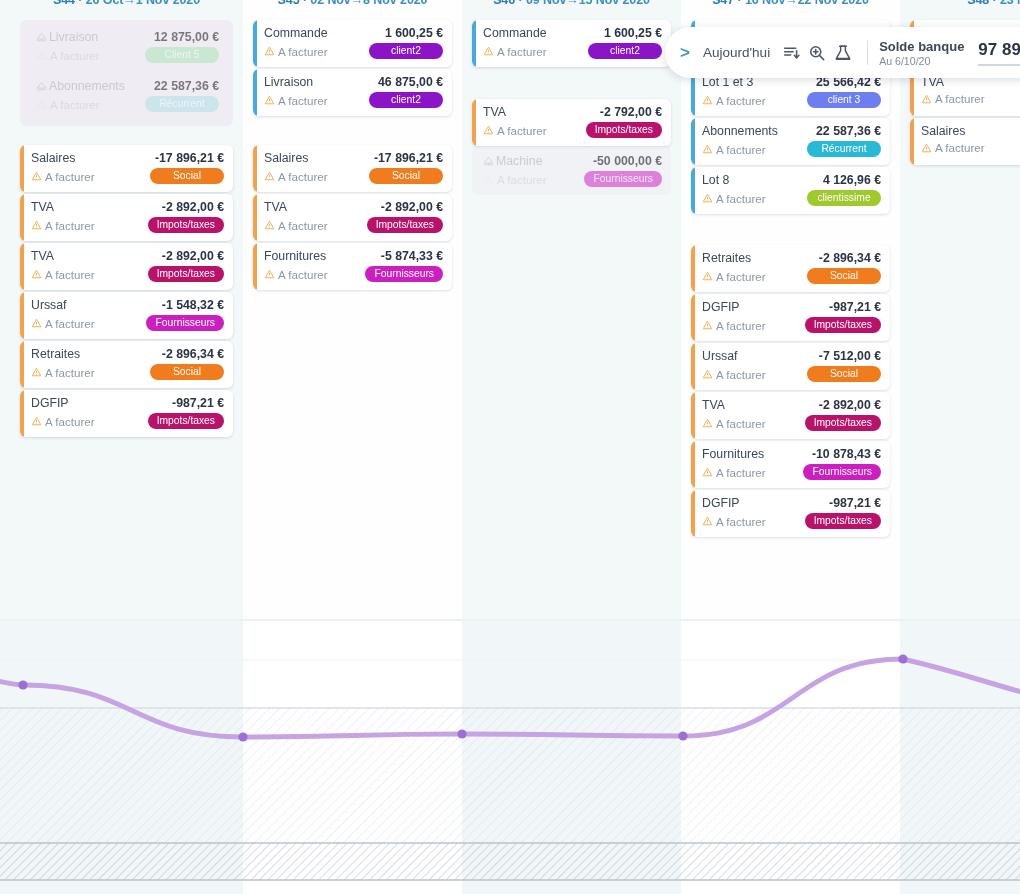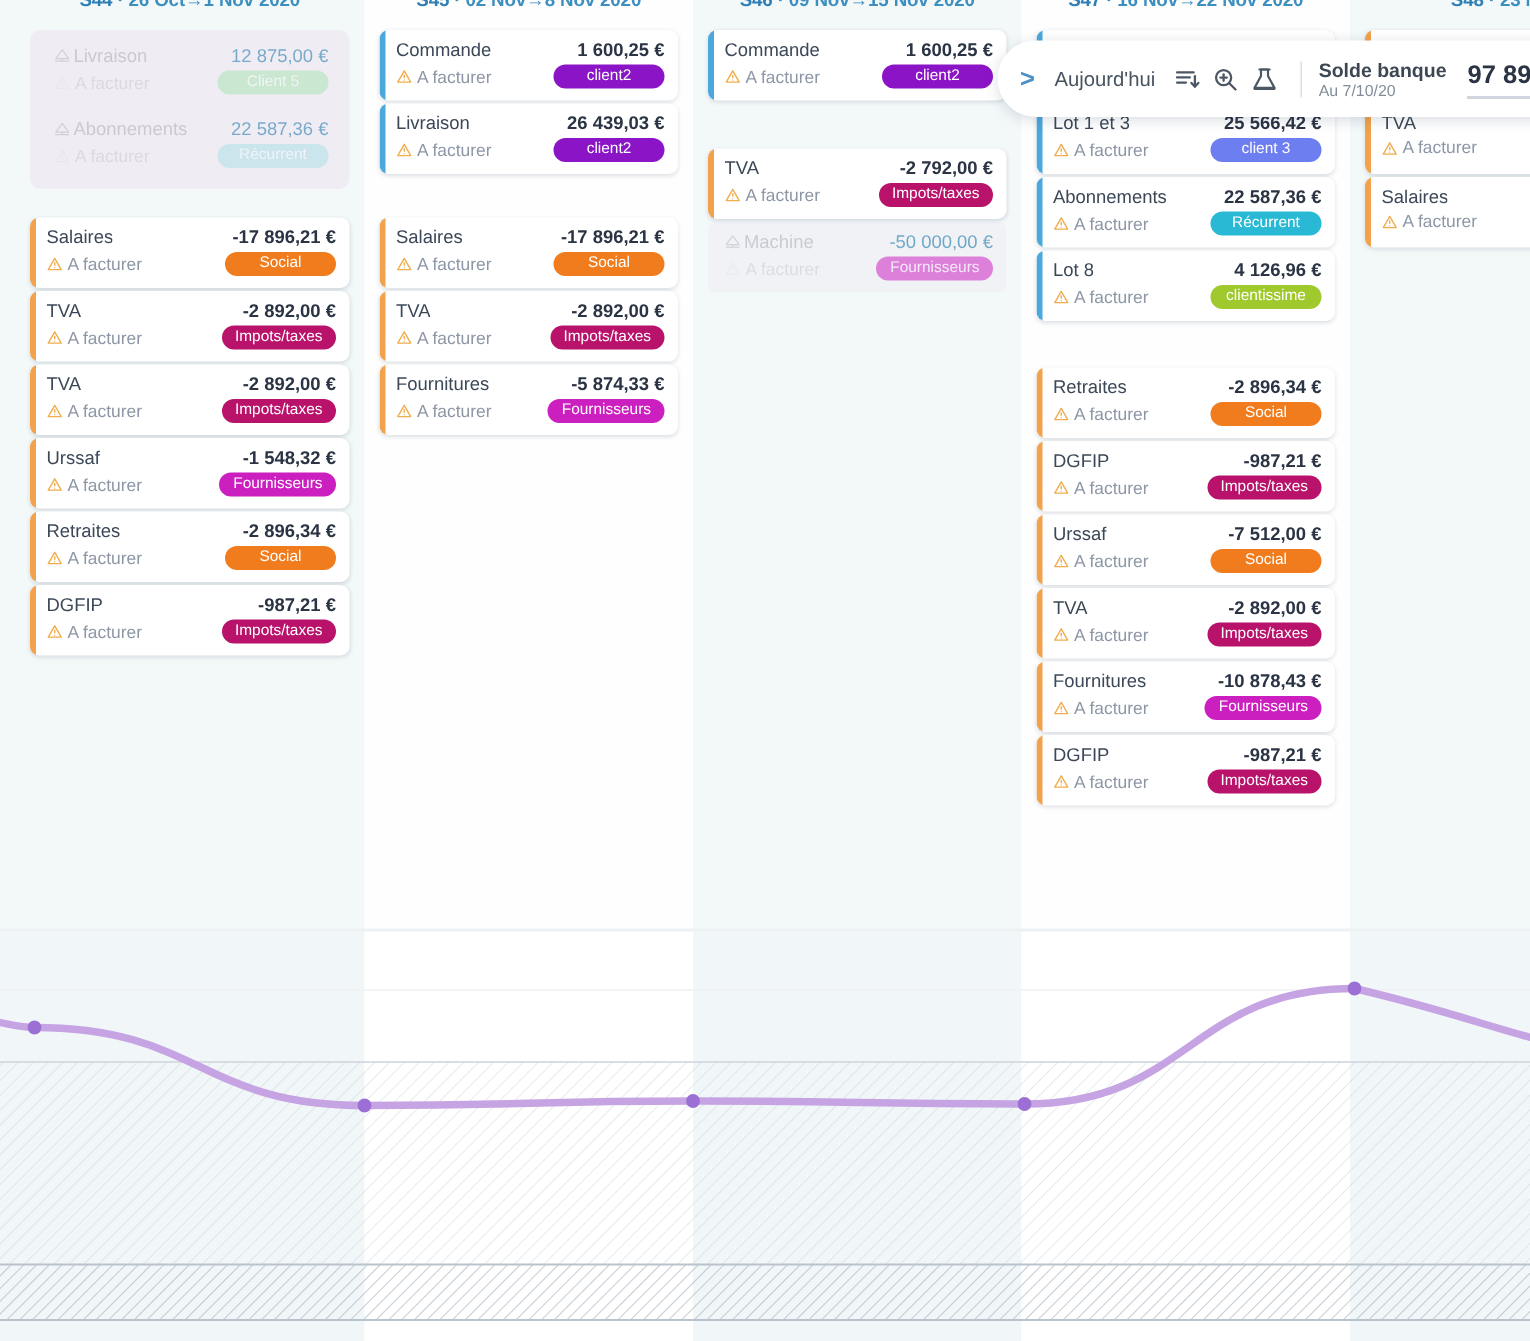--- a/index.html
+++ b/index.html
@@ -70,21 +70,21 @@
   .c-row2 { display: flex; justify-content: space-between; align-items: center; margin-top: 3px; }
 
   .c-title {
     font-size: 12.3px; color: #3c4858; white-space: nowrap;
     overflow: hidden; text-overflow: ellipsis;
   }
   .card.ghost .c-title { color: #a9a5b4; }
   .c-amount {
     font-size: 12.3px; font-weight: bold; color: #2b3444; white-space: nowrap;
   }
-  .card.ghost .c-amount { color: #0369a1; font-weight: normal; }
+  .card.ghost .c-amount { color: #000000; font-weight: bold; }
 
   .c-status { font-size: 11.6px; color: #8d97a6; white-space: nowrap;
               display: flex; align-items: center; gap: 3px; }
   .card.ghost .c-status { color: #cbc6d4; }
 
   .warn-ico { display: inline-block; width: 11px; height: 10px; flex: 0 0 auto; }
 
   .ghost-ico { display:inline-block; width: 11px; height: 10px; flex:0 0 auto;
                margin-right: 2px; vertical-align: -1px; }
 
@@ -330,21 +330,21 @@
                   <circle cx="7" cy="9.7" r="0.55" fill="#f0ad4e" stroke="none"></circle>
                 </svg>
                 <span>A facturer</span>
               </div>
               <div class="badge" style="background: rgb(139, 21, 198);">client2</div>
             </div>
           </div>
           <div class="card" style="--accent: #4ba8dd;">
             <div class="c-row1">
               <div class="c-title">Livraison</div>
-              <div class="c-amount">26 439,03 €</div>
+              <div class="c-amount">46 875,00 €</div>
             </div>
             <div class="c-row2">
               <div class="c-status">
                 <svg class="warn-ico" viewBox="0 0 14 13" fill="none" stroke="#f0ad4e" stroke-width="1.2" stroke-linejoin="round">
                   <path d="M7 1.6 L12.6 11.4 L1.4 11.4 Z"></path>
                   <line x1="7" y1="5" x2="7" y2="8"></line>
                   <circle cx="7" cy="9.7" r="0.55" fill="#f0ad4e" stroke="none"></circle>
                 </svg>
                 <span>A facturer</span>
               </div>
@@ -751,18 +751,18 @@
     <div class="tb-ico">
       <svg width="18" height="18" viewBox="0 0 20 20" fill="none" stroke="#4c5764" stroke-width="1.6" stroke-linejoin="round" stroke-linecap="round">
         <path d="M7.4 2.6 L7.4 7.4 L2.6 16.2 L17.4 16.2 L12.6 7.4 L12.6 2.6 Z"></path>
         <line x1="6.2" y1="2.6" x2="13.8" y2="2.6"></line>
         <line x1="2.6" y1="16.9" x2="17.4" y2="16.9"></line>
       </svg>
     </div>
     <div class="tb-sep"></div>
     <div>
       <div class="tb-balance-lbl">Solde banque</div>
-      <div class="tb-balance-sub">Au 7/10/20</div>
+      <div class="tb-balance-sub">Au 6/10/20</div>
     </div>
     <div class="tb-balance-val">97 892,7</div>
   </div>
 
 </div>
 
 </body></html>

